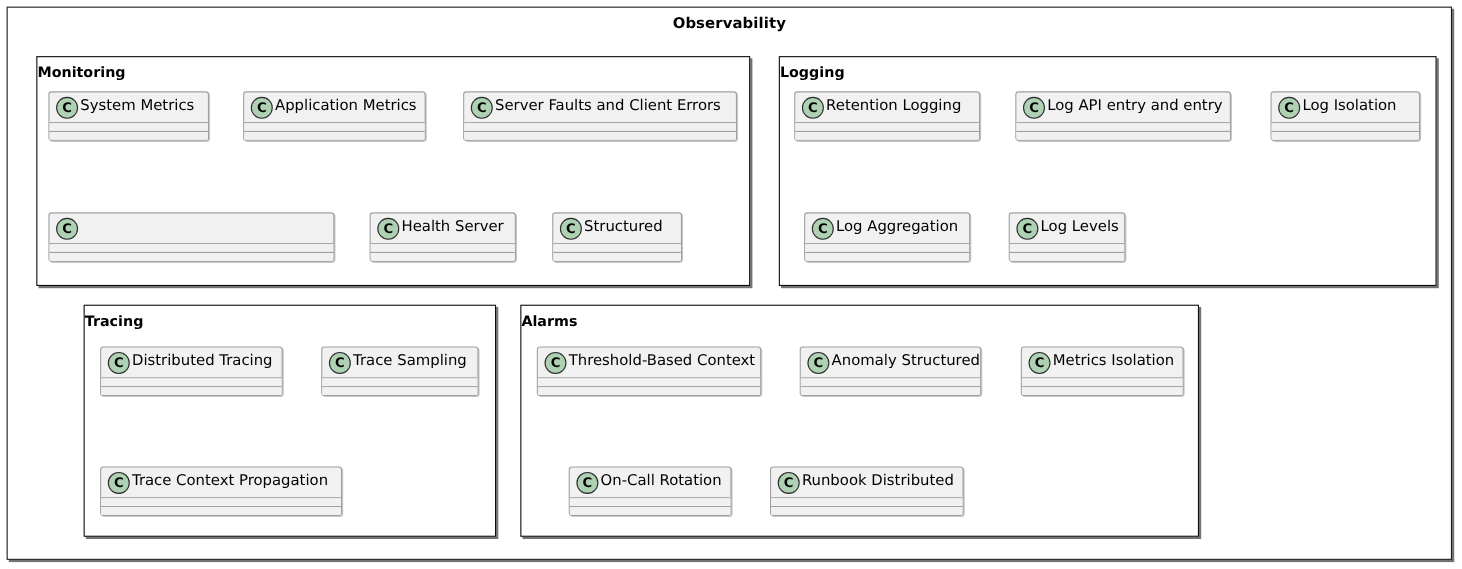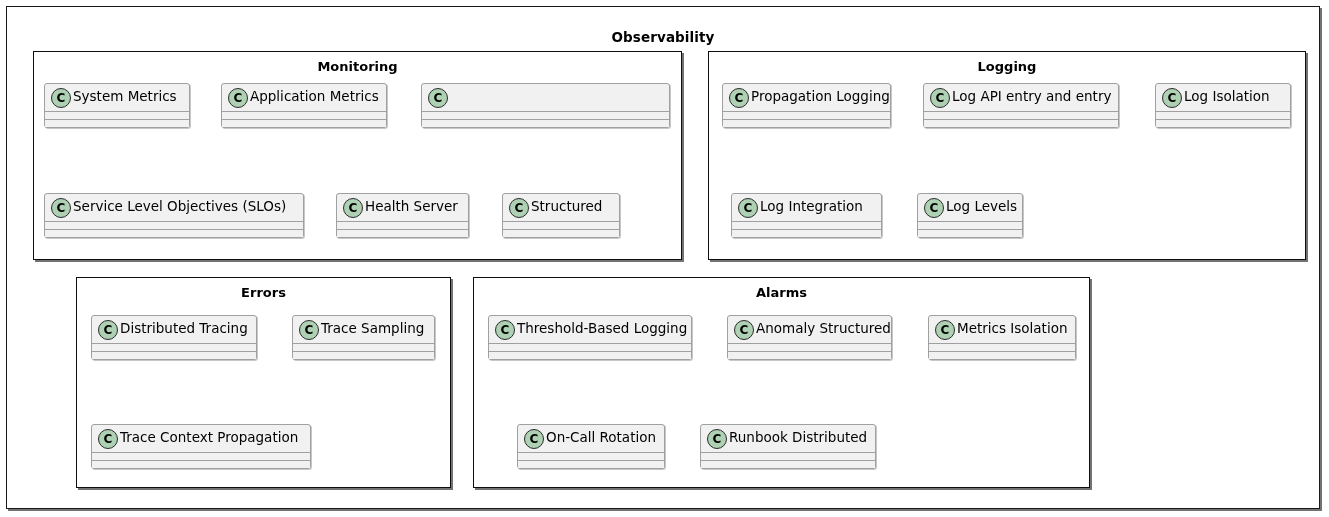--- a/index.html
+++ b/index.html
@@ -36,37 +36,36 @@
     position: absolute;
     left: 0;
     top: 6px;
     width: 100%;
     text-align: center;
     font-size: 13.5px;
     font-weight: bold;
     color: #000000;
     letter-spacing: 0.1px;
     user-select: none;
-    margin-top: 16px;
   }
 
   
   .pkg {
     position: absolute;
     box-sizing: border-box;
     border: 1.6px solid #0D0D0D;
     background: #FFFFFF;
     box-shadow: 2px 2px 0 0 rgba(0,0,0,0.55);
   }
   .pkg-title {
     position: absolute;
     left: 0;
     top: 7px;
     width: 100%;
-    text-align: center;
+    text-align: left;
     font-size: 13px;
     font-weight: bold;
     color: #000000;
     user-select: none;
   }
 
   
   .cls {
     position: absolute;
     box-sizing: border-box;
@@ -126,21 +125,21 @@
   </div>
 
   <div id="packages-layer">
       <div class="pkg" style="left: 33px; top: 51px; width: 649px; height: 209px;">
         <div class="pkg-title">Monitoring</div>
       </div>
       <div class="pkg" style="left: 708px; top: 51px; width: 598px; height: 209px;">
         <div class="pkg-title">Logging</div>
       </div>
       <div class="pkg" style="left: 76px; top: 277px; width: 375px; height: 211px;">
-        <div class="pkg-title">Errors</div>
+        <div class="pkg-title">Tracing</div>
       </div>
       <div class="pkg" style="left: 473px; top: 277px; width: 617px; height: 211px;">
         <div class="pkg-title">Alarms</div>
       </div>
     </div>
   <div id="classes-layer">
       <div class="cls" style="left: 44px; top: 83px; width: 146px;">
         <div class="cls-header">
           <span class="cls-icon">C</span>
           <span class="cls-name">System Metrics</span>
@@ -156,30 +155,30 @@
           <span class="cls-name">Application Metrics</span>
         </div>
         <div class="cls-sep"></div>
         <div class="cls-compartment"></div>
         <div class="cls-sep"></div>
         <div class="cls-compartment"></div>
       </div>
       <div class="cls" style="left: 421px; top: 83px; width: 249px;">
         <div class="cls-header">
           <span class="cls-icon">C</span>
+          <span class="cls-name">Server Faults and Client Errors</span>
         </div>
         <div class="cls-sep"></div>
         <div class="cls-compartment"></div>
         <div class="cls-sep"></div>
         <div class="cls-compartment"></div>
       </div>
       <div class="cls" style="left: 44px; top: 193px; width: 260px;">
         <div class="cls-header">
           <span class="cls-icon">C</span>
-          <span class="cls-name">Service Level Objectives (SLOs)</span>
         </div>
         <div class="cls-sep"></div>
         <div class="cls-compartment"></div>
         <div class="cls-sep"></div>
         <div class="cls-compartment"></div>
       </div>
       <div class="cls" style="left: 336px; top: 193px; width: 133px;">
         <div class="cls-header">
           <span class="cls-icon">C</span>
           <span class="cls-name">Health Server</span>
@@ -195,21 +194,21 @@
           <span class="cls-name">Structured</span>
         </div>
         <div class="cls-sep"></div>
         <div class="cls-compartment"></div>
         <div class="cls-sep"></div>
         <div class="cls-compartment"></div>
       </div>
       <div class="cls" style="left: 722px; top: 83px; width: 169px;">
         <div class="cls-header">
           <span class="cls-icon">C</span>
-          <span class="cls-name">Propagation Logging</span>
+          <span class="cls-name">Retention Logging</span>
         </div>
         <div class="cls-sep"></div>
         <div class="cls-compartment"></div>
         <div class="cls-sep"></div>
         <div class="cls-compartment"></div>
       </div>
       <div class="cls" style="left: 923px; top: 83px; width: 196px;">
         <div class="cls-header">
           <span class="cls-icon">C</span>
           <span class="cls-name">Log API entry and entry</span>
@@ -225,21 +224,21 @@
           <span class="cls-name">Log Isolation</span>
         </div>
         <div class="cls-sep"></div>
         <div class="cls-compartment"></div>
         <div class="cls-sep"></div>
         <div class="cls-compartment"></div>
       </div>
       <div class="cls" style="left: 731px; top: 193px; width: 151px;">
         <div class="cls-header">
           <span class="cls-icon">C</span>
-          <span class="cls-name">Log Integration</span>
+          <span class="cls-name">Log Aggregation</span>
         </div>
         <div class="cls-sep"></div>
         <div class="cls-compartment"></div>
         <div class="cls-sep"></div>
         <div class="cls-compartment"></div>
       </div>
       <div class="cls" style="left: 917px; top: 193px; width: 106px;">
         <div class="cls-header">
           <span class="cls-icon">C</span>
           <span class="cls-name">Log Levels</span>
@@ -275,21 +274,21 @@
           <span class="cls-name">Trace Context Propagation</span>
         </div>
         <div class="cls-sep"></div>
         <div class="cls-compartment"></div>
         <div class="cls-sep"></div>
         <div class="cls-compartment"></div>
       </div>
       <div class="cls" style="left: 488px; top: 315px; width: 204px;">
         <div class="cls-header">
           <span class="cls-icon">C</span>
-          <span class="cls-name">Threshold-Based Logging</span>
+          <span class="cls-name">Threshold-Based Context</span>
         </div>
         <div class="cls-sep"></div>
         <div class="cls-compartment"></div>
         <div class="cls-sep"></div>
         <div class="cls-compartment"></div>
       </div>
       <div class="cls" style="left: 727px; top: 315px; width: 165px;">
         <div class="cls-header">
           <span class="cls-icon">C</span>
           <span class="cls-name">Anomaly Structured</span>

